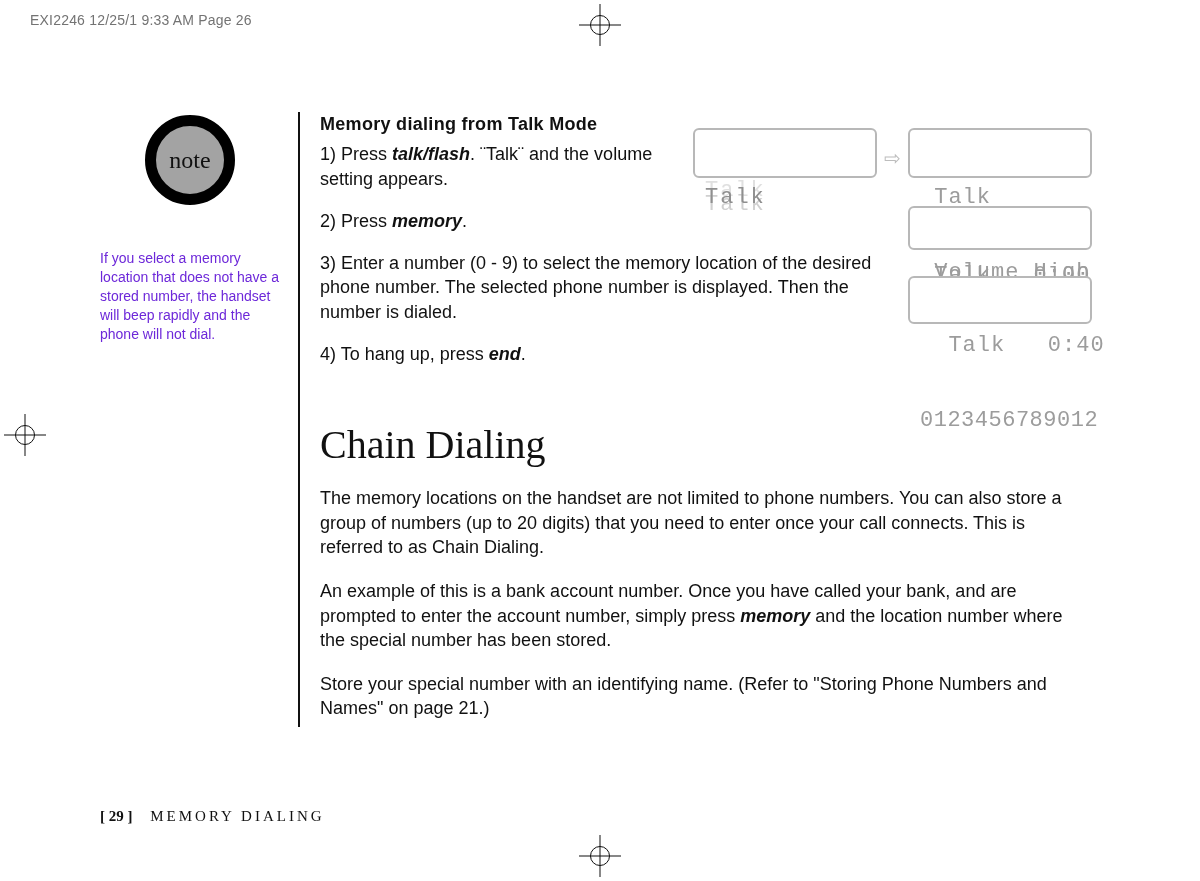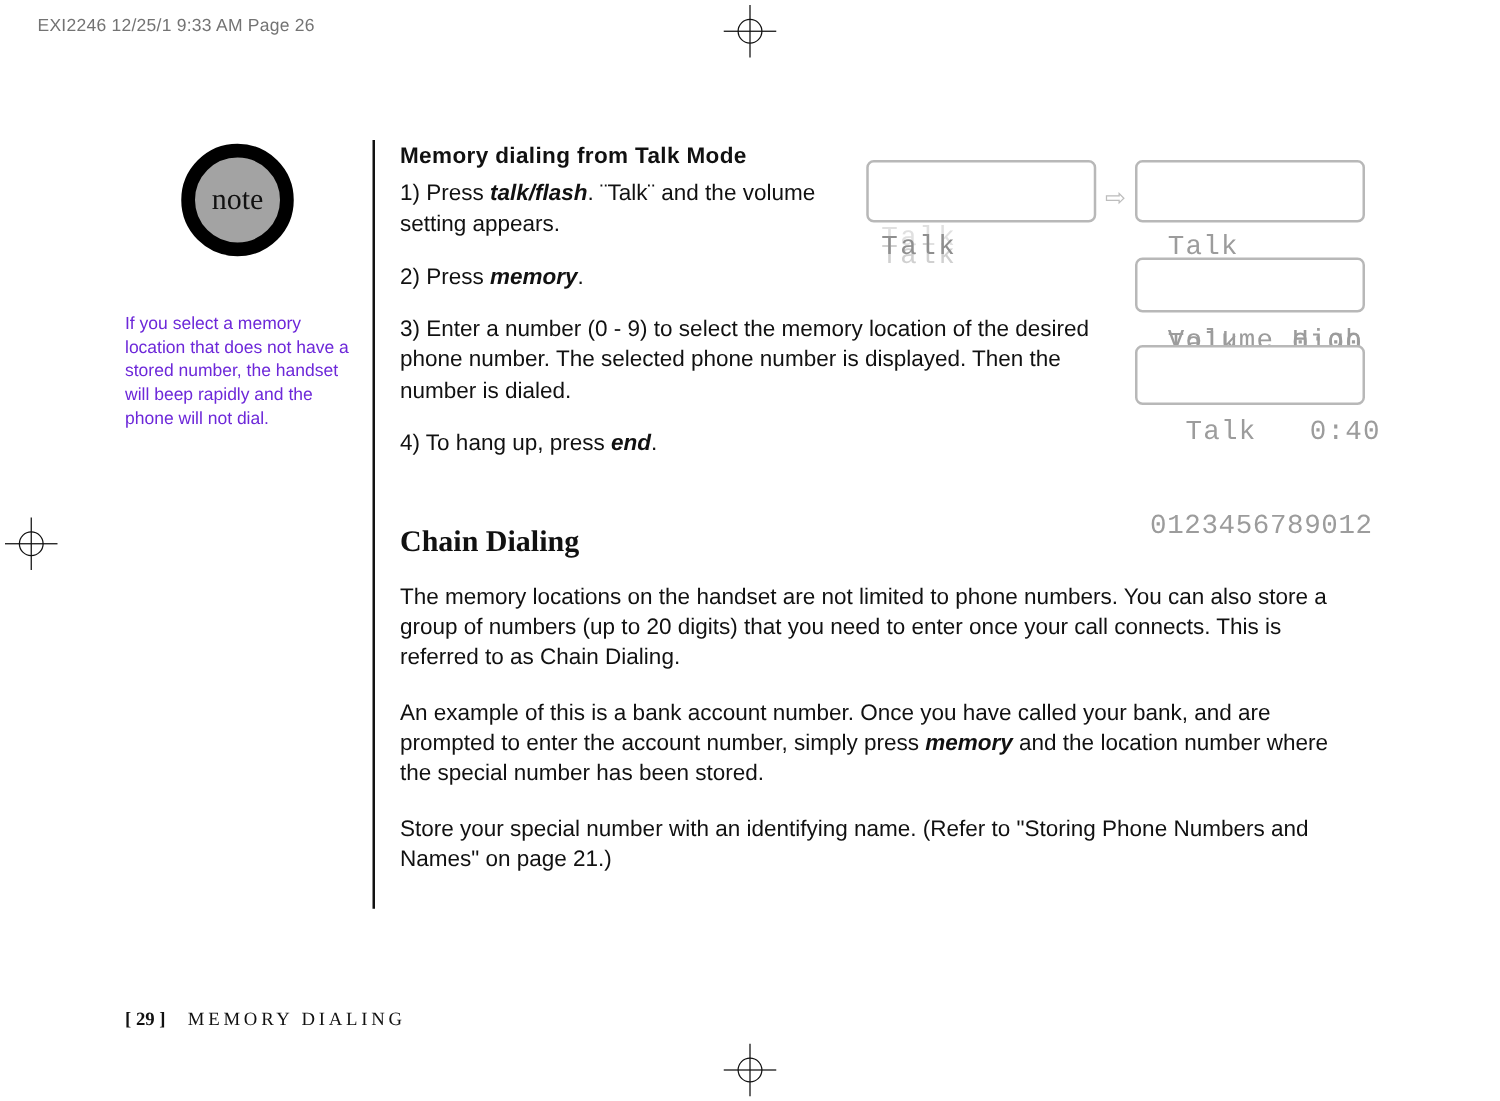--- a/index.html
+++ b/index.html
@@ -123,24 +123,24 @@
   .step {
     margin-bottom: 18px;
     max-width: 570px;
   }
   .step-narrow {
     max-width: 360px;
   }
   .kw { font-weight: 700; font-style: italic; }
   .chain-heading {
     font-family: Georgia, "Times New Roman", serif;
-    font-size: 24px;
+    font-size: 40px;
     margin-top: 52px;
     margin-bottom: 14px;
-    font-weight: 700;
+    font-weight: 400;
   }
   .chain-body p {
     margin: 0 0 20px 0;
     max-width: 760px;
   }
 
   .lcd {
     position: absolute;
     width: 184px;
     height: 46px;

